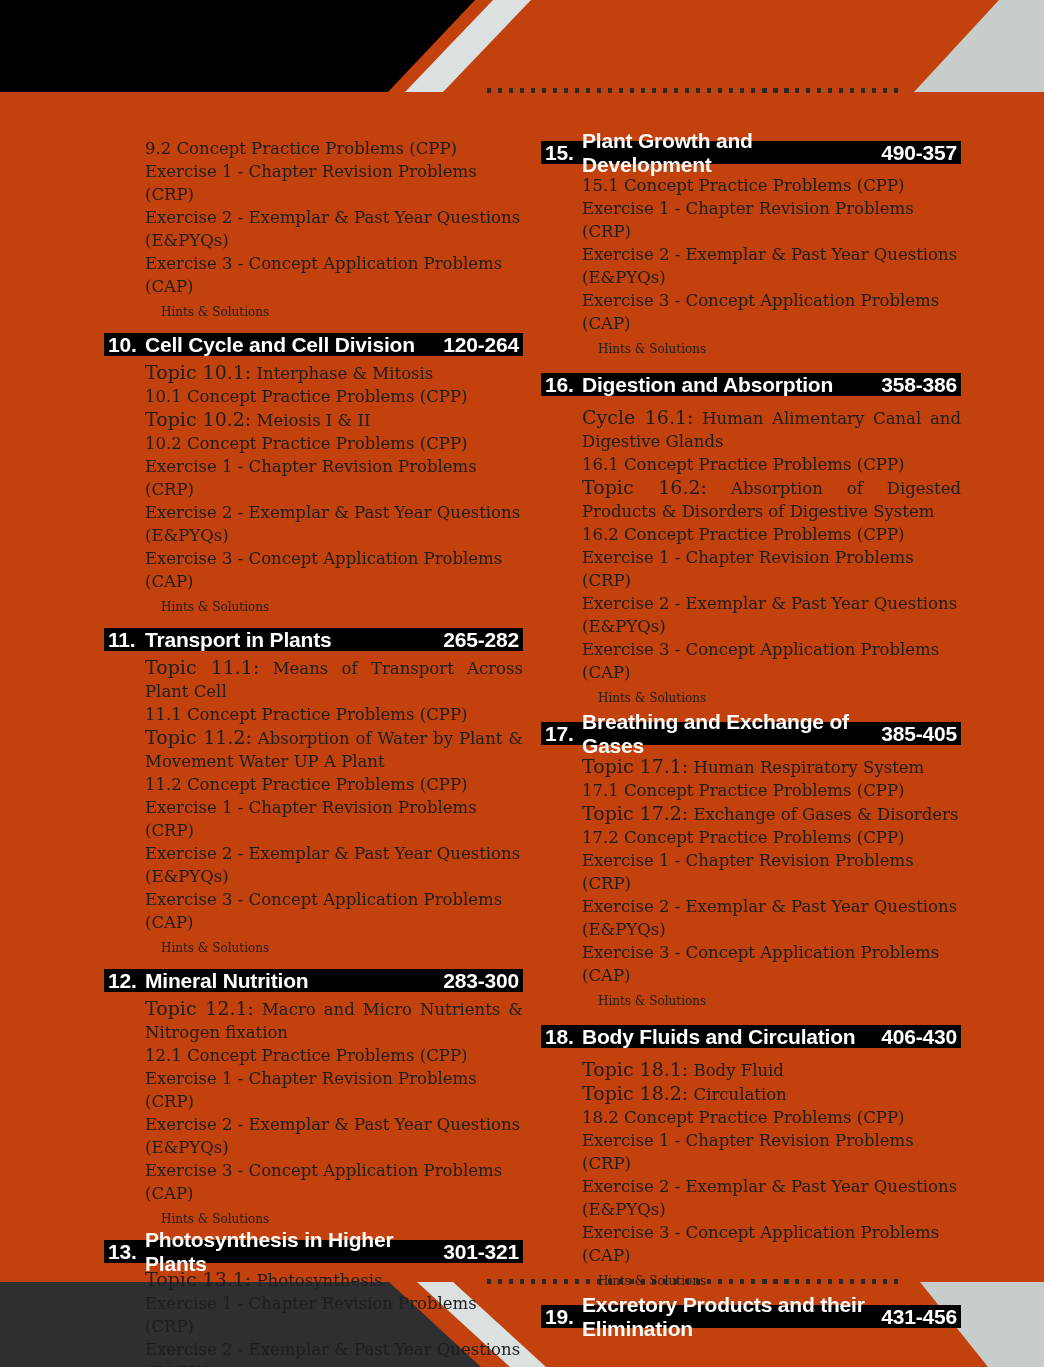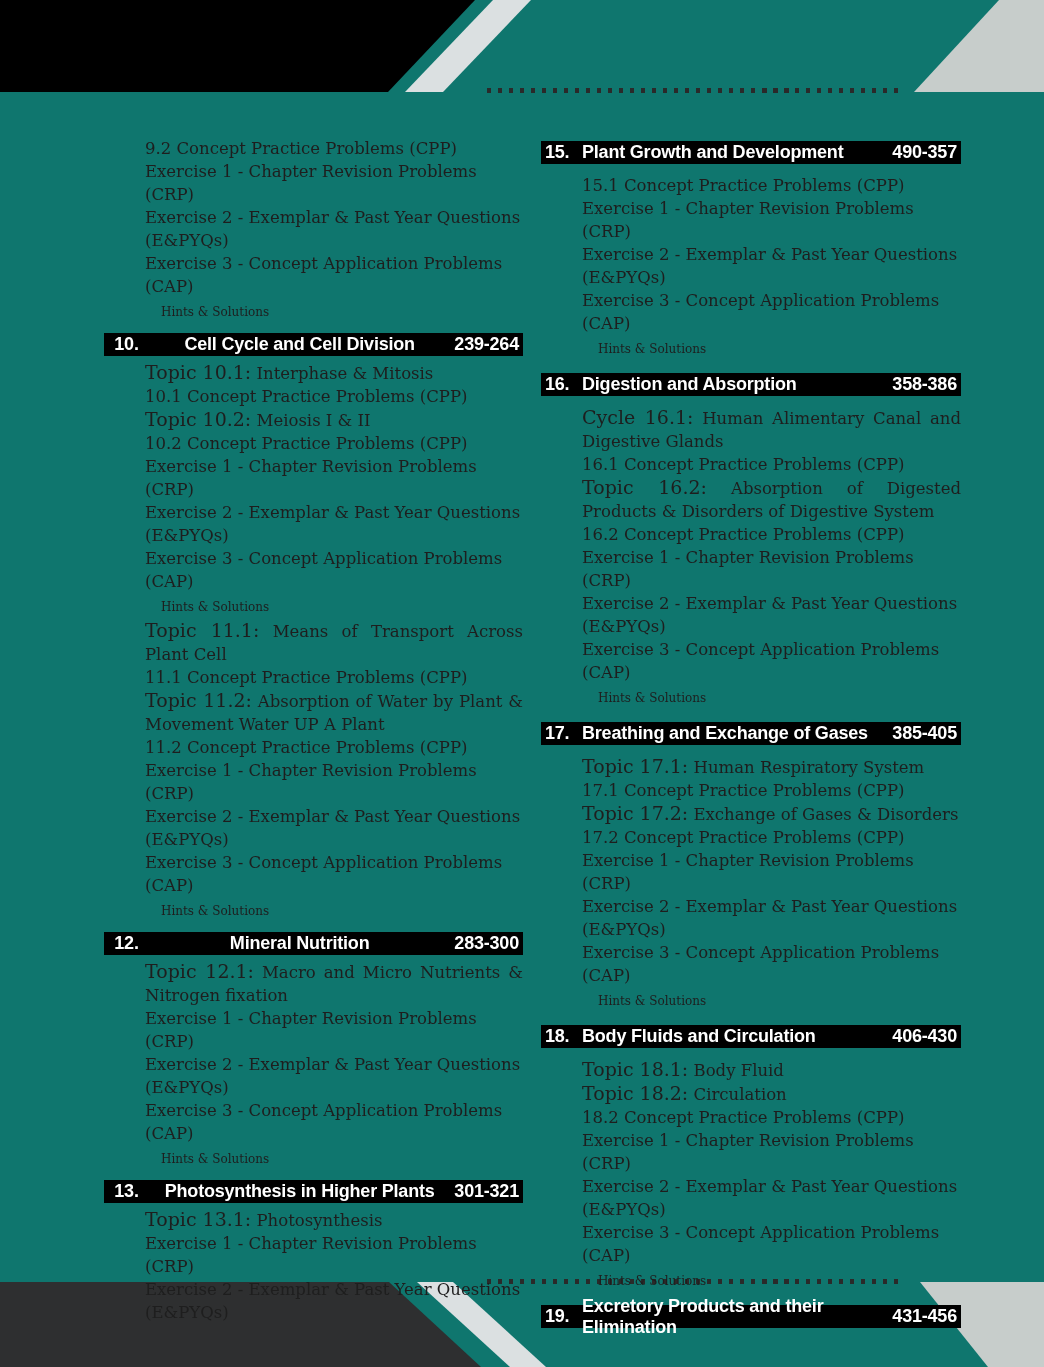--- a/index.html
+++ b/index.html
@@ -1,34 +1,34 @@
 <!DOCTYPE html>
 <html><head>
 <meta charset="utf-8">
 <style>
   html,body{margin:0;padding:0;background:#ffffff;}
-  #page{position:relative;width:1044px;height:1367px;background:#0f766e;overflow:hidden;
+  #page{position:relative;width:1044px;height:1367px;background:#c2410c;overflow:hidden;
         font-family:"DejaVu Serif",serif;color:#1e1e1e;}
   .shape{position:absolute;}
   #tl-black{left:0;top:0;width:480px;height:92px;clip-path:polygon(0 0,475px 0,388px 92px,0 92px);}
   #tl-stripe{left:0;top:0;width:545px;height:92px;clip-path:polygon(493px 0,531px 0,443px 92px,405px 92px);}
   #tr-gray{left:900px;top:0;width:144px;height:92px;clip-path:polygon(99px 0,144px 0,144px 92px,14px 92px);}
   #bl-dark{left:0;top:1282px;width:540px;height:85px;clip-path:polygon(0 0,389px 0,481px 85px,0 85px);}
   #bl-stripe{left:0;top:1282px;width:560px;height:85px;clip-path:polygon(417px 0,453px 0,546px 85px,510px 85px);}
   #br-gray{left:900px;top:1282px;width:144px;height:85px;clip-path:polygon(20px 0,144px 0,144px 85px,88px 85px);}
   .dotted{position:absolute;left:487px;width:418px;height:5px;
           background:repeating-linear-gradient(to right,#2a2a2a 0 4.5px,transparent 4.5px 11px);}
   #dots-top{top:88px;}
   #dots-bottom{top:1279px;}
   .col{position:absolute;}
   #left-col{left:104px;top:137px;width:419px;}
   #right-col{left:541px;top:141px;width:420px;}
   .bar{display:flex;align-items:center;height:23px;background:#000;color:#fff;
-       font-family:"Liberation Sans",sans-serif;font-weight:700;font-size:18px;letter-spacing:-0.2px;}
-  #left-col .bar{margin:9px 0 5px;text-align:center;}
+       font-family:"Liberation Sans",sans-serif;font-weight:700;font-size:21px;letter-spacing:-0.2px;}
+  #left-col .bar{margin:9px 0 5px;}
   #right-col .bar{margin:12px 0 10px;}
   #right-col .section:first-child .bar{margin-top:0;}
   .bar .num{width:41px;padding-left:4px;box-sizing:border-box;}
   .bar .title{flex:1;}
   .bar .pages{padding-right:4px;}
   .items{padding-left:41px;}
   .line{font-size:16.5px;line-height:23px;}
   .line.topic{text-align:justify;}
   .tprefix{font-size:19px;}
   .line.hints{margin-top:3px;font-size:12px;margin-left:16px;}
@@ -54,53 +54,59 @@
           <div class="line plain">Exercise 1 - Chapter Revision Problems (CRP)</div>
           <div class="line plain">Exercise 2 - Exemplar &amp; Past Year Questions (E&amp;PYQs)</div>
           <div class="line plain">Exercise 3 - Concept Application Problems (CAP)</div>
           <div class="line hints">Hints &amp; Solutions</div>
         </div>
       </div>
       <div class="section">
         <div class="bar">
           <span class="num">10.</span>
           <span class="title">Cell Cycle and Cell Division</span>
-          <span class="pages">239-264</span>
+          <span class="pages">120-264</span>
         </div>
         <div class="items">
           <div class="line topic"><span class="tprefix">Topic 10.1:</span> Interphase &amp; Mitosis</div>
           <div class="line plain">10.1 Concept Practice Problems (CPP)</div>
           <div class="line topic"><span class="tprefix">Topic 10.2:</span> Meiosis I &amp; II</div>
           <div class="line plain">10.2 Concept Practice Problems (CPP)</div>
           <div class="line plain">Exercise 1 - Chapter Revision Problems (CRP)</div>
           <div class="line plain">Exercise 2 - Exemplar &amp; Past Year Questions (E&amp;PYQs)</div>
           <div class="line plain">Exercise 3 - Concept Application Problems (CAP)</div>
           <div class="line hints">Hints &amp; Solutions</div>
         </div>
       </div>
       <div class="section">
+        <div class="bar">
+          <span class="num">11.</span>
+          <span class="title">Transport in Plants</span>
+          <span class="pages">265-282</span>
+        </div>
         <div class="items">
           <div class="line topic"><span class="tprefix">Topic 11.1:</span> Means of Transport Across Plant Cell</div>
           <div class="line plain">11.1 Concept Practice Problems (CPP)</div>
           <div class="line topic"><span class="tprefix">Topic 11.2:</span> Absorption of Water by Plant &amp; Movement Water UP A Plant</div>
           <div class="line plain">11.2 Concept Practice Problems (CPP)</div>
           <div class="line plain">Exercise 1 - Chapter Revision Problems (CRP)</div>
           <div class="line plain">Exercise 2 - Exemplar &amp; Past Year Questions (E&amp;PYQs)</div>
           <div class="line plain">Exercise 3 - Concept Application Problems (CAP)</div>
           <div class="line hints">Hints &amp; Solutions</div>
         </div>
       </div>
       <div class="section">
         <div class="bar">
           <span class="num">12.</span>
           <span class="title">Mineral Nutrition</span>
           <span class="pages">283-300</span>
         </div>
         <div class="items">
           <div class="line topic"><span class="tprefix">Topic 12.1:</span> Macro and Micro Nutrients &amp; Nitrogen fixation</div>
+          <div class="line plain">12.1 Concept Practice Problems (CPP)</div>
           <div class="line plain">Exercise 1 - Chapter Revision Problems (CRP)</div>
           <div class="line plain">Exercise 2 - Exemplar &amp; Past Year Questions (E&amp;PYQs)</div>
           <div class="line plain">Exercise 3 - Concept Application Problems (CAP)</div>
           <div class="line hints">Hints &amp; Solutions</div>
         </div>
       </div>
       <div class="section">
         <div class="bar">
           <span class="num">13.</span>
           <span class="title">Photosynthesis in Higher Plants</span>

